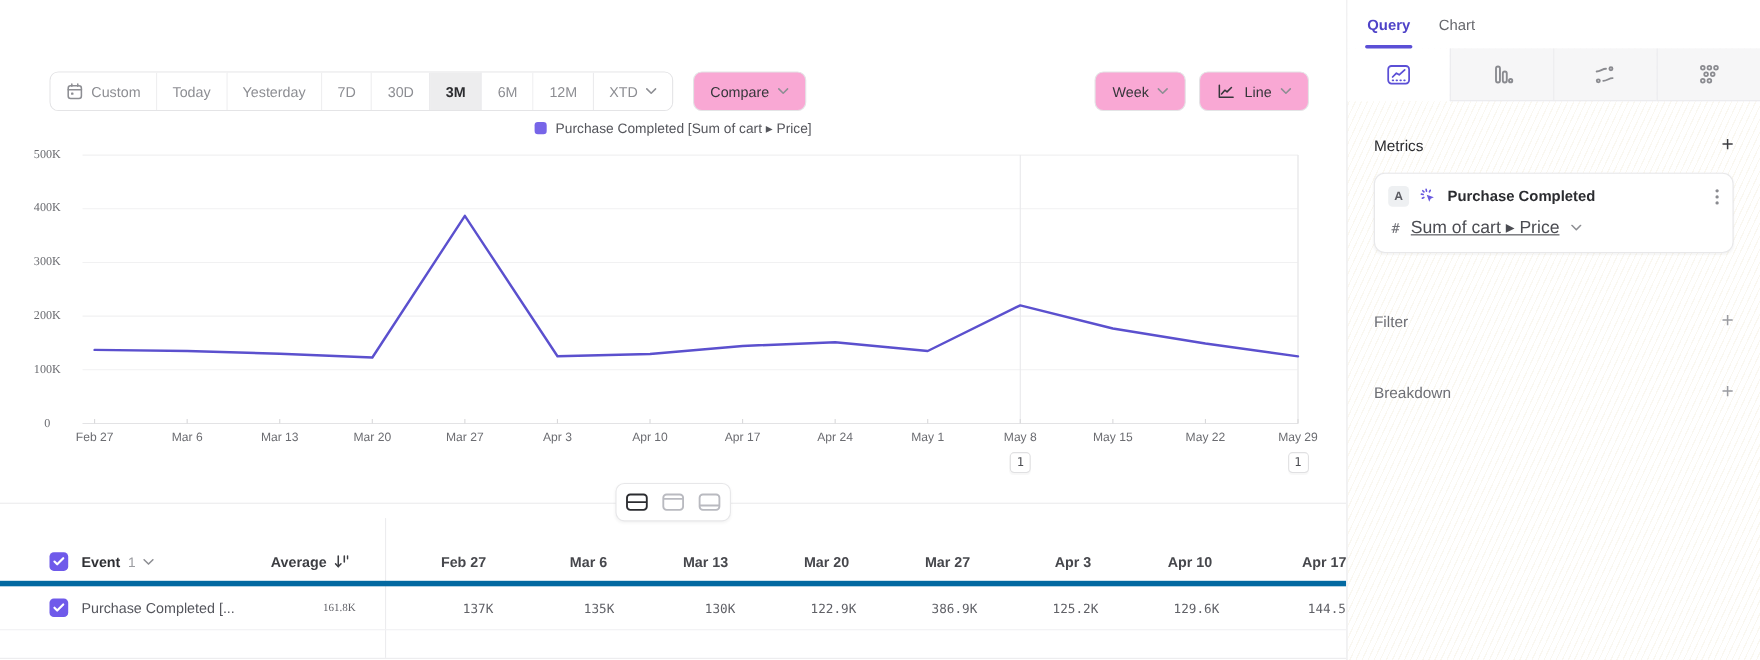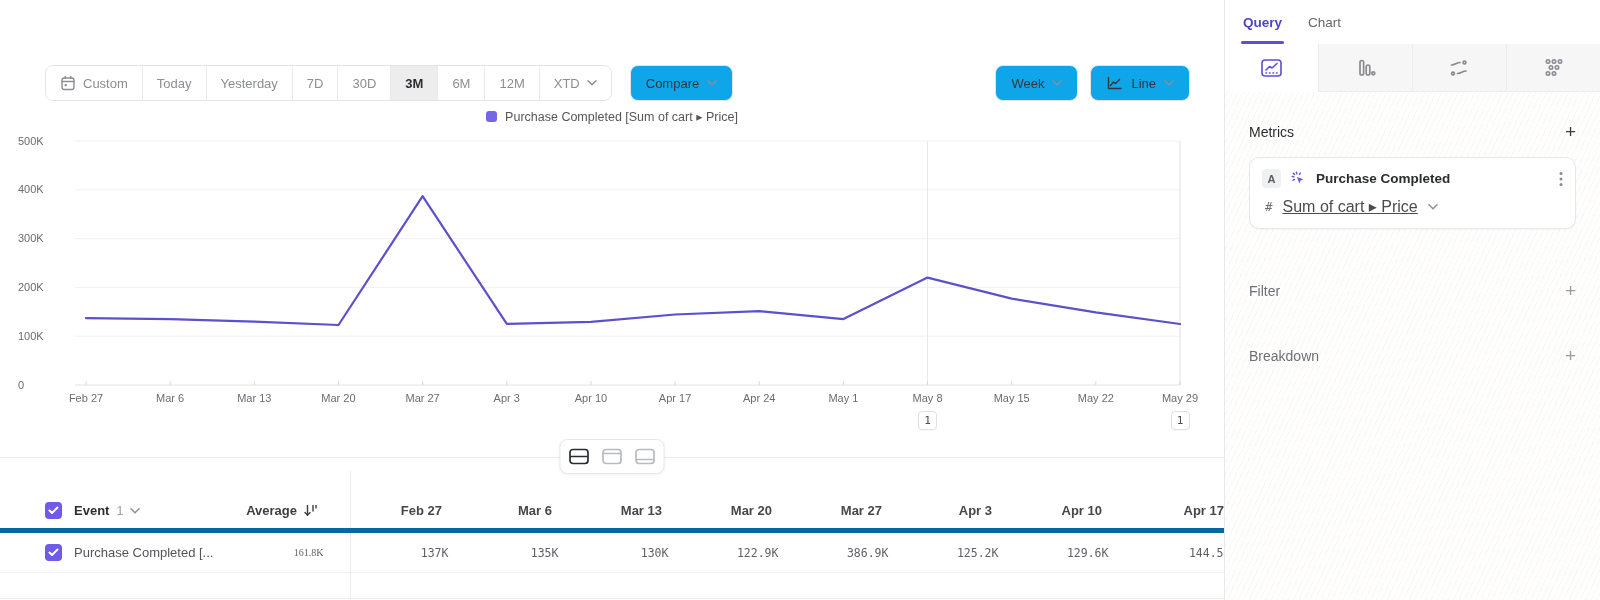--- a/index.html
+++ b/index.html
@@ -8,33 +8,33 @@
 
   
   .main { position:absolute; left:0; top:0; width:1224px; height:600px; background:#fff; overflow:hidden; }
 
   
   .toolbar { position:absolute; left:45px; right:34px; top:65px; height:36px; display:flex; align-items:center; }
   .seg { display:flex; align-items:stretch; height:36px; border:1px solid #e4e4e6; border-radius:8px; overflow:hidden; background:#fff; }
   .seg-item { display:flex; align-items:center; gap:7px; padding:0 14px; font-size:13px; color:#8d8e93; border-right:1px solid #ebebed; cursor:default; background:#fff; white-space:nowrap; }
   .seg-item:last-child { border-right:none; }
   .seg-item.active { background:#ededee; color:#2c2d30; font-weight:bold; }
-  .btn { display:flex; align-items:center; gap:8px; height:36px; padding:0 15px; border:1px solid #e4e4e6; border-radius:8px; font-size:13px; color:#35363a; background:#0ea5e9; white-space:nowrap; }
+  .btn { display:flex; align-items:center; gap:8px; height:36px; padding:0 15px; border:1px solid #e4e4e6; border-radius:8px; font-size:13px; color:#35363a; background:#f9a8d4; white-space:nowrap; }
   .compare { margin-left:18px; }
   .right-group { margin-left:auto; display:flex; gap:12px; }
   .chev { color:#8d8e93; flex:none; }
 
   
   .legend { position:absolute; left:0; top:109px; width:1224px; display:flex; justify-content:center; align-items:center; gap:8px; }
   .legend-swatch { width:11px; height:11px; border-radius:3px; }
   .legend-label { font-size:12.5px; color:#55565c; }
 
   
   .chart-wrap { position:absolute; inset:0; }
-  .y-label { position:absolute; left:18px; width:50px; text-align:left; font-family:Liberation Sans, sans-serif; font-size:11px; color:#6b6c71; }
+  .y-label { position:absolute; left:18px; width:50px; text-align:center; font-family:Liberation Serif, serif; font-size:11px; color:#6b6c71; }
   .x-label { position:absolute; width:84px; text-align:center; top:392px; font-size:11px; color:#6b6c71; }
   .ann-badge { position:absolute; top:411px; width:19px; height:19px; background:#fff; border:1px solid #e0e0e2; border-radius:4px; display:flex; align-items:center; justify-content:center; font-family:"DejaVu Sans Mono", monospace; font-size:11px; color:#4c4d52; box-shadow:0 1px 1px rgba(0,0,0,.03); }
 
   
   .table-section { position:absolute; left:0; right:0; top:457px; bottom:0; border-top:1px solid #ebebed; background:#fff; }
   .layout-toggle { position:absolute; left:50%; transform:translateX(-50%); top:-19px; display:flex; gap:2px; background:#fff; border:1px solid #e7e7e9; border-radius:8px; padding:3px; box-shadow:0 1px 3px rgba(0,0,0,.05); }
   .lt-btn { width:31px; height:27px; display:flex; align-items:center; justify-content:center; border-radius:5px; color:#b9bac0; }
   .lt-btn.active { color:#2b2c30; }
   .t-row { position:absolute; left:0; right:0; display:flex; align-items:center; padding-left:45px; }
   .t-head { top:35px; height:40px; border-bottom:5px solid #0369a1; }

